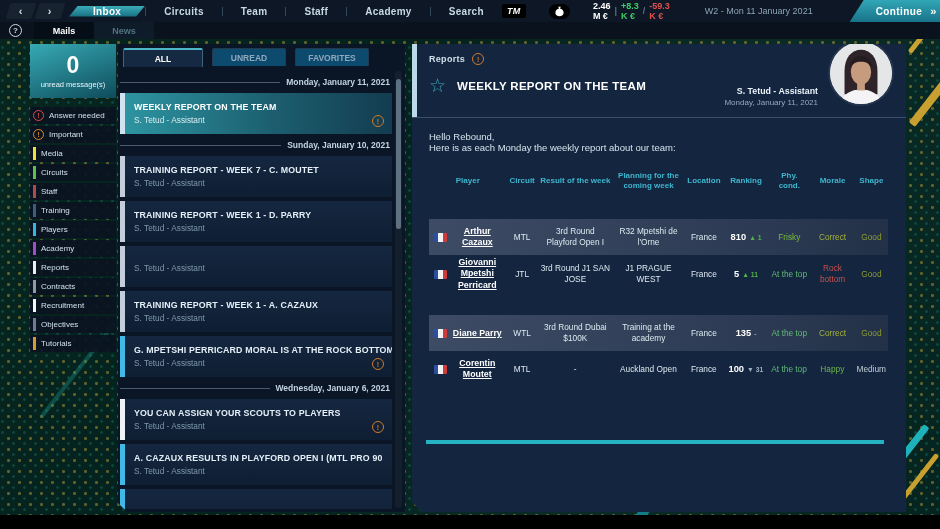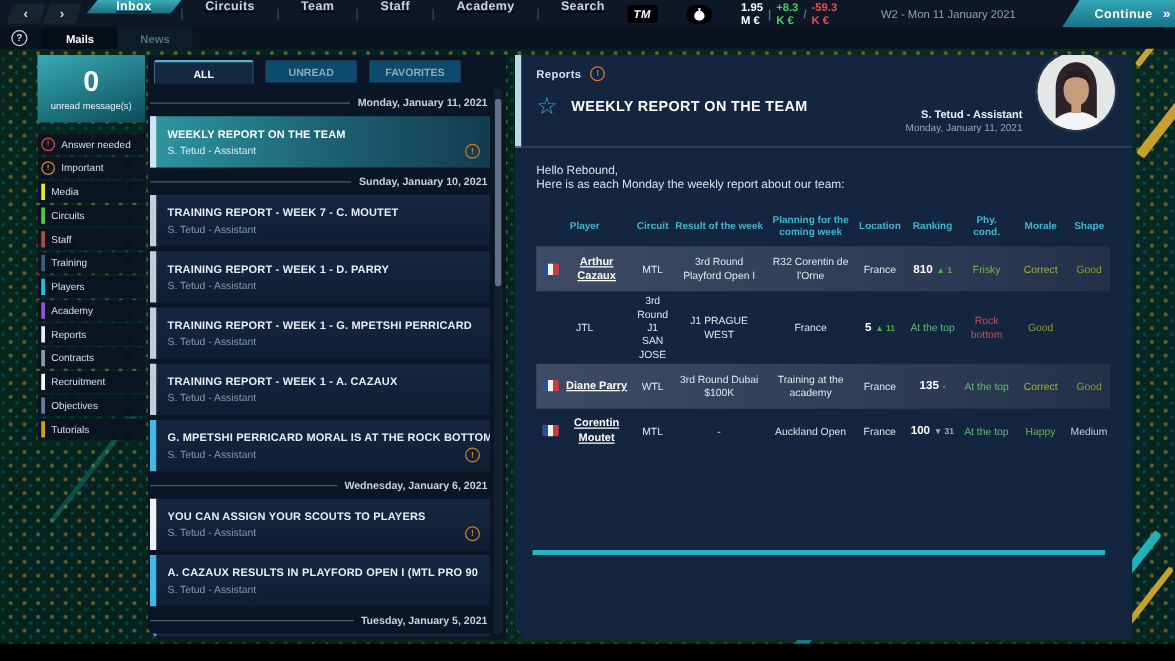--- a/index.html
+++ b/index.html
@@ -21,21 +21,21 @@
   .st3{left:900px;top:96px;width:62px;height:8px;background:#c8a030;transform:rotate(-52deg);}
   .st4{left:580px;top:506px;width:130px;height:9px;background:#14929c;transform:rotate(-50deg);opacity:.8;}
   .st5{left:902px;top:34px;width:40px;height:5px;background:#caa335;transform:rotate(-52deg);}
   .st6{left:18px;top:368px;width:120px;height:4px;background:rgba(30,160,150,.35);transform:rotate(-52deg);}
 
   
   .topbar{position:absolute;left:0;top:0;width:940px;height:22px;background:#0d1725;display:flex;align-items:stretch;z-index:6;}
   .nav-arrows{display:flex;align-items:center;gap:3px;padding:0 6px 0 8px;}
   .nav-arrow{width:26px;height:16px;background:#17232f;transform:skew(-18deg);display:flex;align-items:center;justify-content:center;border-radius:2px;}
   .nav-arrow span{transform:skew(18deg);color:#cfe0ea;font-size:11px;font-weight:700;line-height:1;}
-  .main-nav{display:flex;align-items:flex-start;text-decoration:underline;}
+  .main-nav{display:flex;align-items:center;}
   .nav-item{padding:0 18px;color:#c6d8e4;font-size:10px;font-weight:700;display:flex;align-items:center;letter-spacing:.3px;cursor:default;}
   .nav-item.active{background:linear-gradient(180deg,#3bacb9,#176e81);color:#fff;clip-path:polygon(9px 0,100% 0,calc(100% - 9px) 100%,0 100%);padding:0 24px;}
   .nav-sep{width:1px;height:9px;background:#35485a;align-self:center;}
   .top-right{margin-left:auto;display:flex;align-items:center;gap:23px;}
   .tm-badge{background:#000;color:#fff;font-size:9px;font-weight:700;font-style:italic;padding:2px 5px;border-radius:2px;letter-spacing:.5px;}
   .money-badge{background:#000;border-radius:8px;height:15px;display:flex;align-items:center;padding:0 5px;}
   .finance{display:flex;align-items:center;gap:4px;font-size:9px;font-weight:700;}
   .budget{color:#fff;}
   .fin-sep{color:#5a7080;}
   .income{color:#3fce67;}
@@ -95,21 +95,21 @@
   .sender-block{position:absolute;right:88px;top:42px;text-align:right;}
   .sender-name{font-size:8.8px;font-weight:700;color:#e8f2f8;}
   .sender-date{font-size:8px;color:#93aabc;margin-top:2px;}
   .avatar{position:absolute;right:14px;top:-2px;width:62px;height:62px;border-radius:50%;overflow:hidden;background:#e2e4e6;box-shadow:0 0 0 2px rgba(255,255,255,.08);}
   .report-body{padding:13px 18px 0 17px;}
   .greeting{font-size:9.5px;color:#d5e3ec;}
   .intro{font-size:9.5px;color:#d5e3ec;margin-bottom:12px;}
   .rtable{margin:2px 0 0 0;}
   .rrow{display:grid;grid-template-columns:1.75fr .7fr 1.7fr 1.6fr .9fr 1fr .95fr 1fr .75fr;align-items:center;min-height:36px;}
   .rrow.rhead{min-height:32px;}
-  .rrow.alt{background:linear-gradient(90deg,#3d4c64,#2b3a52 75%,#223147);}
+  .rrow.alt{background:linear-gradient(90deg,#3d4c64,#2b3a52 75%,#223147);margin-top:22px;}
   .hcell{font-size:8px;font-weight:700;color:#3fb6ce;text-align:center;line-height:1.25;padding:0 2px;}
   .cell{font-size:8.3px;color:#dde8f0;text-align:center;line-height:1.3;padding:2px;}
   .player-cell{display:flex;align-items:center;gap:3px;padding-left:5px;}
   .flag{width:13px;height:9px;flex:none;border-radius:1px;background:linear-gradient(90deg,#2b4f9e 33.3%,#f0f2f4 33.3% 66.6%,#cf3b3b 66.6%);}
   .pname{flex:1;text-align:center;font-size:8.8px;font-weight:700;color:#fff;text-decoration:underline;line-height:1.3;cursor:default;}
   .rank-num{font-size:9.3px;font-weight:700;color:#fff;}
   .rank-change{font-size:6.8px;margin-left:3px;font-weight:700;}
   .teal-line{position:absolute;left:14px;right:22px;top:396px;height:4px;background:#25b2c3;}
 
   .bottom-bar{position:absolute;left:0;top:515px;width:940px;height:14px;background:#000;z-index:7;}
@@ -149,21 +149,21 @@
         <div class="nav-item">Search</div>
       </nav>
     <div class="top-right">
       <span class="tm-badge">TM</span>
       <span class="money-badge">
         <svg width="11" height="11" viewBox="0 0 16 16">
             <path fill="#fff" d="M6 1h4l-1.4 2.6C11.8 4.3 14 7 14 9.8 14 13 11.3 15 8 15S2 13 2 9.8C2 7 4.2 4.3 7.4 3.6L6 1z"></path>
           </svg>
       </span>
       <span class="finance">
-        <span class="budget">1.95 M €</span>
+        <span class="budget">2.46 M €</span>
         <span class="fin-sep">|</span>
         <span class="income">+8.3 K €</span>
         <span class="fin-sep">/</span>
         <span class="expense">-59.3 K €</span>
       </span>
       <span class="game-date">W2 - Mon 11 January 2021</span>
       <div class="continue-btn">
         <span>Continue</span>
         <span class="chev">»</span>
       </div>
@@ -285,21 +285,20 @@
     <span class="mail-bar" style="background: rgb(194, 207, 218);"></span>
     <div class="mail-content">
       <div class="mail-subject">TRAINING REPORT - WEEK 1 - D. PARRY</div>
       <div class="mail-sender">S. Tetud - Assistant</div>
     </div>
 
   </div>
         <div class="mail-item">
     <span class="mail-bar" style="background: rgb(194, 207, 218);"></span>
     <div class="mail-content">
-      <div class="mail-subject">TRAINING REPORT - WEEK 1 - G. MPETSHI PERRICARD</div>
       <div class="mail-sender">S. Tetud - Assistant</div>
     </div>
 
   </div>
         <div class="mail-item">
     <span class="mail-bar" style="background: rgb(194, 207, 218);"></span>
     <div class="mail-content">
       <div class="mail-subject">TRAINING REPORT - WEEK 1 - A. CAZAUX</div>
       <div class="mail-sender">S. Tetud - Assistant</div>
     </div>
@@ -325,24 +324,20 @@
     </div>
     <span class="alert-icon mail-alert">!</span>
   </div>
         <div class="mail-item">
     <span class="mail-bar" style="background: rgb(65, 185, 230);"></span>
     <div class="mail-content">
       <div class="mail-subject">A. CAZAUX RESULTS IN PLAYFORD OPEN I (MTL PRO 90</div>
       <div class="mail-sender">S. Tetud - Assistant</div>
     </div>
 
-  </div>
-        <div class="date-sep">
-    <div class="date-line"></div>
-    <span class="date-text">Tuesday, January 5, 2021</span>
   </div>
         <div class="mail-item">
     <span class="mail-bar" style="background: rgb(65, 185, 230);"></span>
 
   </div>
       </div>
     <div class="scrollbar">
       <div class="scroll-thumb"></div>
     </div>
   </section>
@@ -396,30 +391,34 @@
             <div class="hcell">Shape</div>
           </div>
         <div>
             <div class="rrow alt">
     <div class="cell player-cell">
       <span class="flag"></span>
       <span class="pname">Arthur Cazaux</span>
     </div>
     <div class="cell c-circuit">MTL</div>
     <div class="cell c-result">3rd Round Playford Open I</div>
-    <div class="cell c-plan">R32 Corentin de l'Orne</div>
+    <div class="cell c-plan">R32 Mpetshi de l'Orne</div>
     <div class="cell c-loc">France</div>
     <div class="cell">
       <span class="rank-num">810</span><span class="rank-change" style="color: rgb(85, 176, 75);">▲ 1</span>
     </div>
     <div class="cell c-phy" style="color: rgb(121, 185, 63);">Frisky</div>
     <div class="cell c-morale" style="color: rgb(163, 177, 60);">Correct</div>
     <div class="cell c-shape" style="color: rgb(141, 156, 47);">Good</div>
   </div>
             <div class="rrow">
+    <div class="cell player-cell">
+      <span class="flag"></span>
+      <span class="pname">Giovanni Mpetshi Perricard</span>
+    </div>
     <div class="cell c-circuit">JTL</div>
     <div class="cell c-result">3rd Round J1 SAN JOSE</div>
     <div class="cell c-plan">J1 PRAGUE WEST</div>
     <div class="cell c-loc">France</div>
     <div class="cell">
       <span class="rank-num">5</span><span class="rank-change" style="color: rgb(85, 176, 75);">▲ 11</span>
     </div>
     <div class="cell c-phy" style="color: rgb(98, 184, 119);">At the top</div>
     <div class="cell c-morale" style="color: rgb(196, 81, 78);">Rock bottom</div>
     <div class="cell c-shape" style="color: rgb(141, 156, 47);">Good</div>

